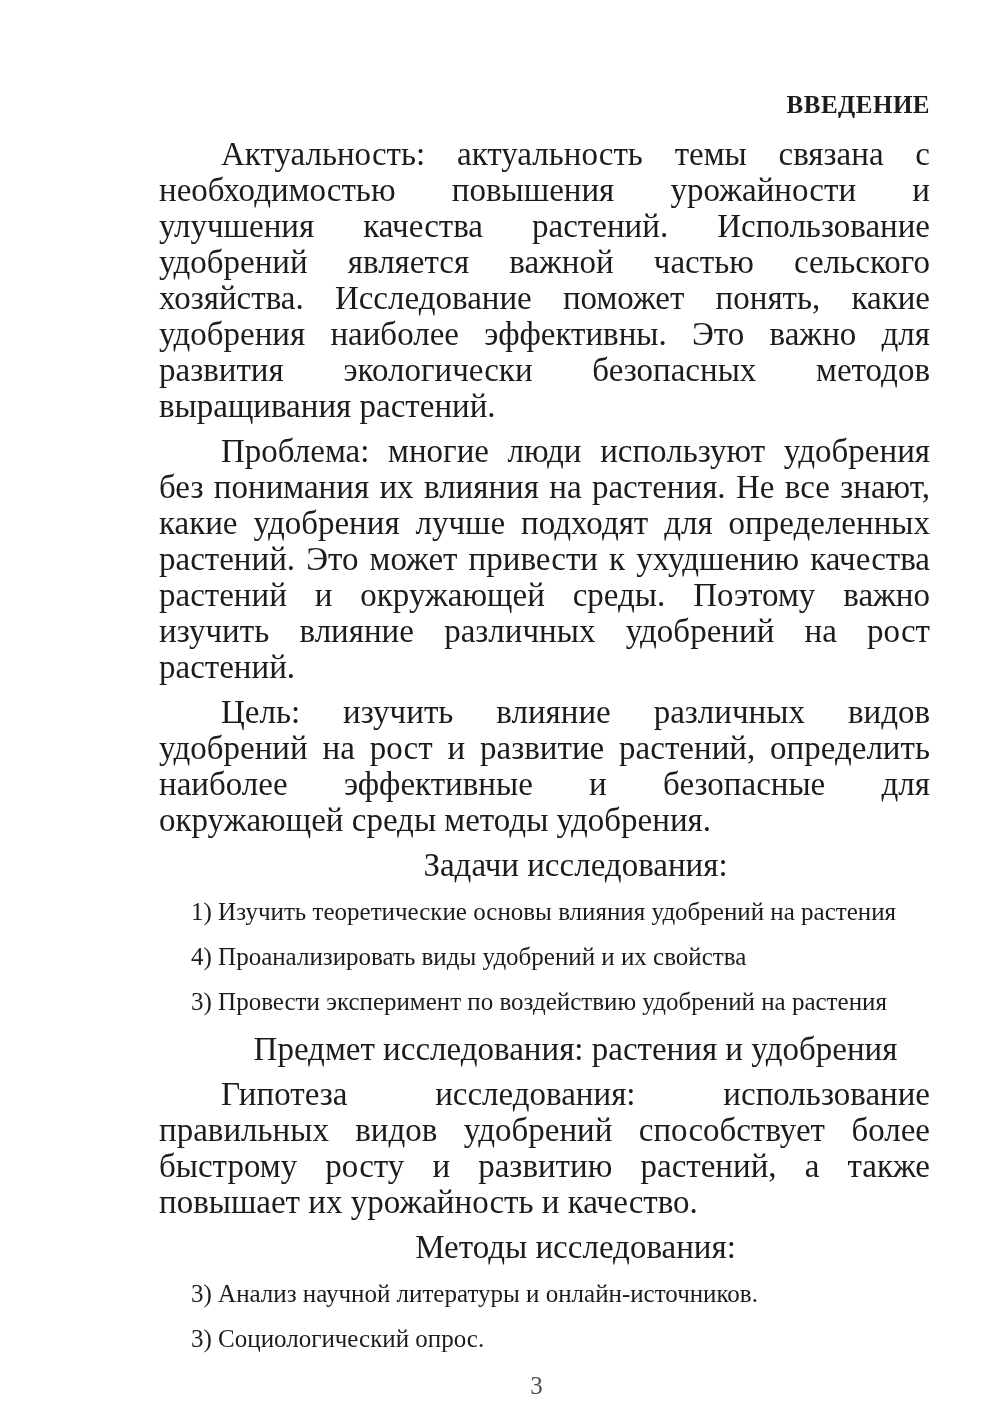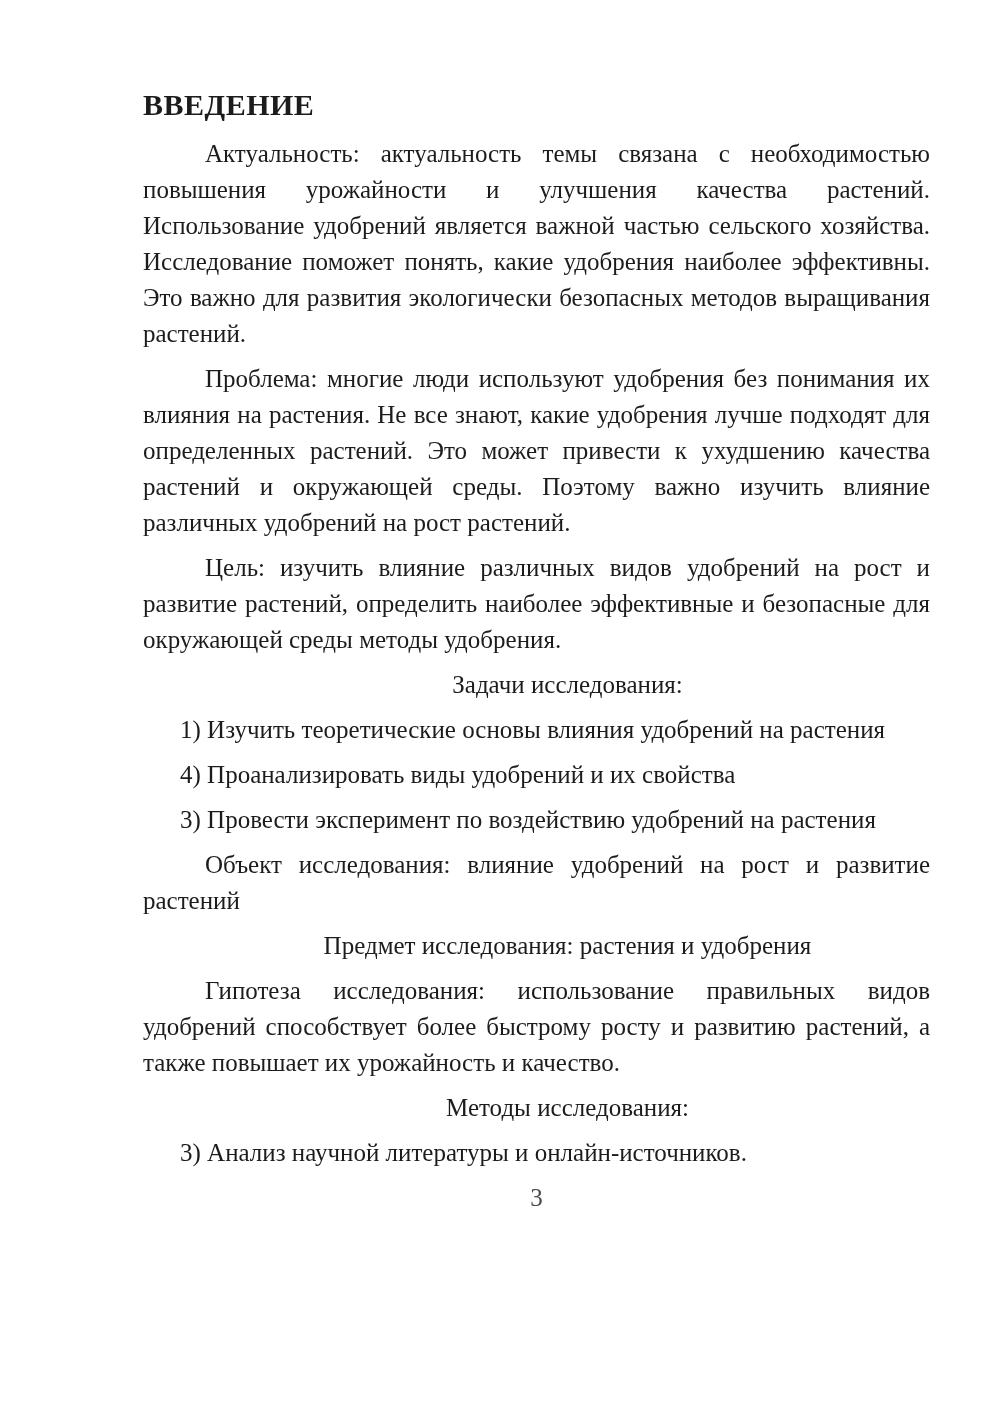--- a/index.html
+++ b/index.html
@@ -12,39 +12,39 @@
     height: 1414px;
     box-sizing: border-box;
     background: #ffffff;
     color: #1c1c1c;
     font-family: "Liberation Serif", "DejaVu Serif", serif;
     padding: 87px 70px 0 143px;
     overflow: hidden;
     position: relative;
   }
   .title {
-    font-size: 30px;
+    font-size: 25px;
     line-height: 36px;
     font-weight: bold;
-    text-align: left;
+    text-align: right;
     margin: 0 0 13px 0;
     letter-spacing: 0.5px;
   }
   .para {
-    font-size: 25px;
+    font-size: 33px;
     line-height: 36px;
-    margin: 0 0 9px 0;
+    margin: 0 0 9px 16px;
     text-align: justify;
     text-indent: 62px;
   }
   .para.no-justify {
     text-align: center;
   }
   .list {
-    margin: 0;
+    margin: 11px;
     padding: 0;
     list-style: none;
   }
   .list-item {
     font-size: 25px;
     line-height: 36px;
     margin: 0 0 9px 0;
     text-indent: 37px;
     text-align: left;
   }
@@ -70,27 +70,27 @@
   <p class="para">Цель: изучить влияние различных видов удобрений на рост и развитие растений, определить наиболее эффективные и безопасные для окружающей среды методы удобрения.</p>
 
   <p class="para no-justify">Задачи исследования:</p>
 
   <ol class="list">
     <li class="list-item">1) Изучить теоретические основы влияния удобрений на растения</li>
     <li class="list-item">4) Проанализировать виды удобрений и их свойства</li>
     <li class="list-item">3) Провести эксперимент по воздействию удобрений на растения</li>
   </ol>
 
-  <p class="para">Объект исследования: влияние удобрений на рост и развитие растений</p>
 
   <p class="para no-justify">Предмет исследования: растения и удобрения</p>
 
   <p class="para">Гипотеза исследования: использование правильных видов удобрений способствует более быстрому росту и развитию растений, а также повышает их урожайность и качество.</p>
 
   <p class="para no-justify">Методы исследования:</p>
 
   <ol class="list">
     <li class="list-item">3) Анализ научной литературы и онлайн-источников.</li>
+    <li class="list-item">3) Социологический опрос.</li>
   </ol>
 
   <div class="page-number">3</div>
 
 </div>
 
 </body></html>

